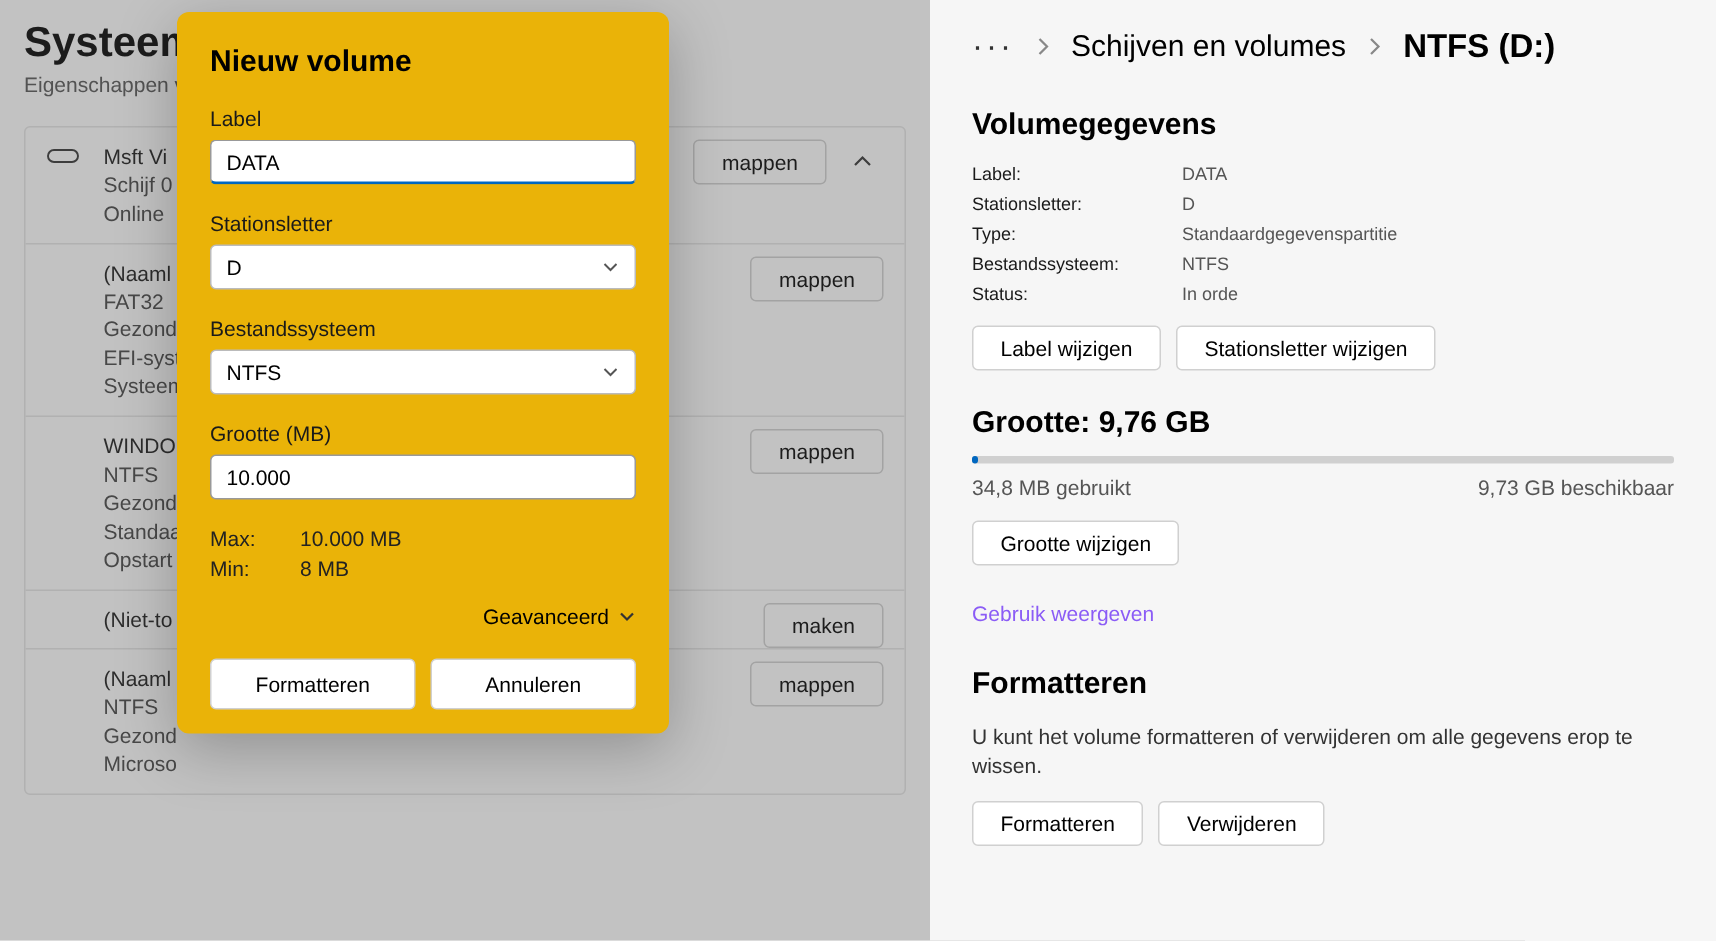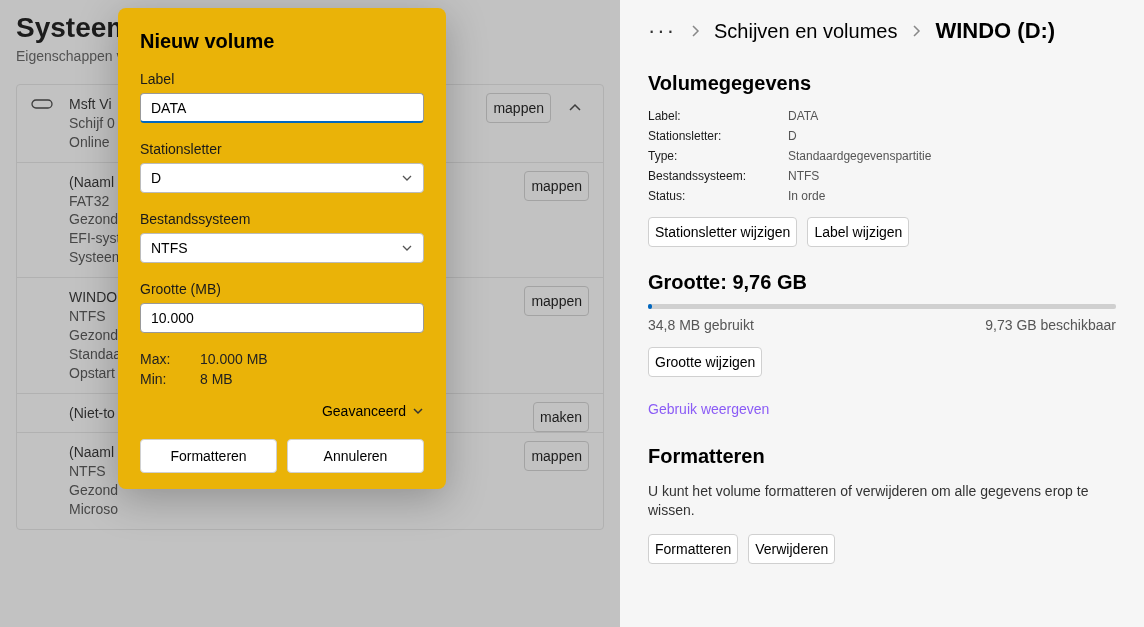--- a/index.html
+++ b/index.html
@@ -9,21 +9,21 @@
   .page-title { font-size: 28px; font-weight: 600; margin-bottom: 4px; }
   .page-sub { font-size: 14px; color: #555; margin-bottom: 20px; }
   .disk-list { border: 1px solid #e5e5e5; border-radius: 4px; }
   .disk-row { border-bottom: 1px solid #e5e5e5; padding: 10px 14px; display: flex; align-items: flex-start; gap: 14px; position: relative; }
   .disk-row:last-child { border-bottom: none; }
   .disk-icon-cell { width: 24px; display: flex; align-items: center; padding-top: 4px; color:#333; }
   .disk-info { flex: 1; font-size: 14px; line-height: 1.35; color: #333; }
   .disk-info .name { font-weight: 400; color: #1a1a1a; }
   .disk-info .meta { color: #444; }
   .row-actions { position: absolute; right: 14px; top: 8px; display: flex; align-items: center; gap: 10px; }
-  .btn { background: #fff; border: 1px solid #d0d0d0; border-radius: 4px; padding: 6px 6px; font-size: 14px; cursor: pointer; }
+  .btn { background: #fff; border: 1px solid #d0d0d0; border-radius: 4px; padding: 6px 18px; font-size: 14px; cursor: pointer; }
   .chevron { width: 28px; height: 28px; display: flex; align-items: center; justify-content: center; color:#333; }
   
   .dialog { position: absolute; z-index: 10; left: 118px; top: 8px; width: 328px; background: #eab308; border-radius: 8px; padding: 22px 22px 16px; box-shadow: 0 10px 40px rgba(0,0,0,0.25); }
   .dialog h2 { font-size: 20px; font-weight: 600; margin-bottom: 18px; }
   .field-label { font-size: 14px; color: #1a1a1a; margin-bottom: 6px; }
   .text-input { width: 100%; border: 1px solid #999; border-radius: 4px; padding: 6px 10px; font-size: 14px; margin-bottom: 18px; }
   .text-input.focus { border-bottom: 2px solid #0067c0; padding-bottom: 5px; }
   .select { width: 100%; border: 1px solid #bbb; border-radius: 4px; padding: 6px 10px; font-size: 14px; margin-bottom: 18px; display: flex; justify-content: space-between; align-items: center; cursor: pointer; background:#fff; }
   .select .chev { color: #555; }
   .minmax { font-size: 14px; color: #222; display: grid; grid-template-columns: 60px 1fr; row-gap: 4px; margin-bottom: 16px; }
@@ -195,39 +195,39 @@
       <svg width="10" height="14" viewBox="0 0 10 14">
           <path d="M3 2 L8 7 L3 12" fill="none" stroke="#888" stroke-width="1.5"></path>
         </svg>
     </span>
     <span class="crumb">Schijven en volumes</span>
     <span class="sep">
       <svg width="10" height="14" viewBox="0 0 10 14">
           <path d="M3 2 L8 7 L3 12" fill="none" stroke="#888" stroke-width="1.5"></path>
         </svg>
     </span>
-    <span class="current">WINDO (D:)</span>
+    <span class="current">NTFS (D:)</span>
   </div>
 
   <div class="section-title">Volumegegevens</div>
   <div class="props">
     <span>Label:</span>
       <span class="val">DATA</span>
     <span>Stationsletter:</span>
       <span class="val">D</span>
     <span>Type:</span>
       <span class="val">Standaardgegevenspartitie</span>
     <span>Bestandssysteem:</span>
       <span class="val">NTFS</span>
     <span>Status:</span>
       <span class="val">In orde</span>
   </div>
   <div class="btn-row">
+    <button class="btn">Label wijzigen</button>
     <button class="btn">Stationsletter wijzigen</button>
-    <button class="btn">Label wijzigen</button>
   </div>
 
   <div class="size-title">Grootte: 9,76 GB</div>
   <div class="bar">
     <div class="bar-fill"></div>
   </div>
   <div class="bar-labels">
     <span>34,8 MB gebruikt</span>
     <span>9,73 GB beschikbaar</span>
   </div>

